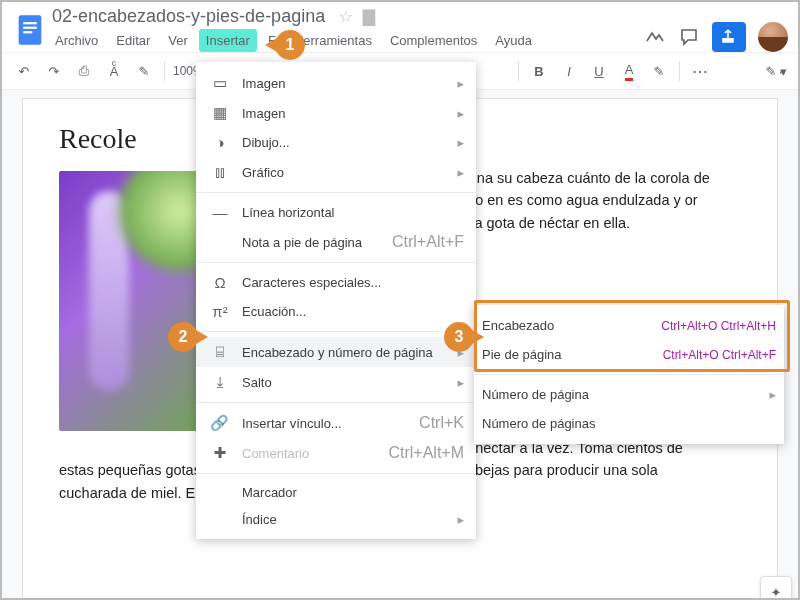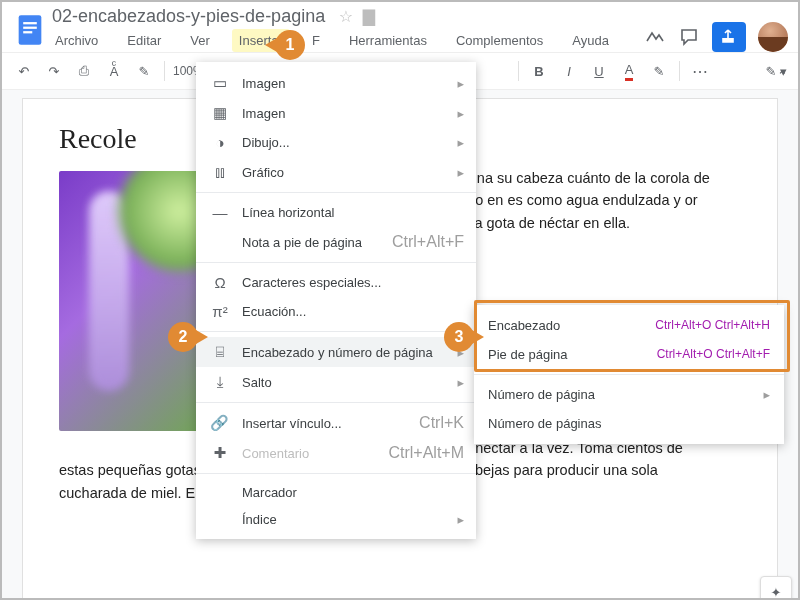--- a/index.html
+++ b/index.html
@@ -3,23 +3,23 @@
 <meta charset="utf-8">
 <style>
 html,body{margin:0;padding:0;font-family:Arial,Helvetica,sans-serif;font-size:13px;color:#3c4043;background:#fff;width:800px;height:600px;overflow:hidden}
 .docbar{display:flex;align-items:flex-end;padding:6px 12px 0 12px}
 .doclogo{width:36px;height:44px;display:flex;align-items:center;justify-content:center}
 .doclogo svg{width:28px;height:34px}
 .titlewrap{flex:1}
 .doctitle{font-size:18px;color:#5f6368;padding:2px 4px}
 .star{color:#bdbdbd;font-size:16px;margin-left:6px}
 .folder{color:#bdbdbd;font-size:16px;margin-left:6px}
-.menubar{display:flex;gap:15px;margin-top:2px}
+.menubar{display:flex;gap:4px;margin-top:2px}
 .menubar .mitem{padding:4px 7px;color:#5f6368;cursor:pointer;border-radius:3px}
-.menubar .mitem.active{background:#fef9c3}
+.menubar .mitem.active{background:#5eead4}
 .right-actions{display:flex;align-items:center;gap:12px;padding-top:4px}
 .ract{width:22px;height:22px;display:flex;align-items:center;justify-content:center;color:#5f6368}
 .share-btn{width:34px;height:30px;background:#1a73e8;border-radius:4px;display:flex;align-items:center;justify-content:center}
 .share-btn svg path{fill:#fff}
 .avatar{width:30px;height:30px;border-radius:50%;background:radial-gradient(circle at 40% 30%,#e0b090,#a06040);overflow:hidden}
 .avatar::after{content:"";display:block;width:30px;height:15px;background:#6b3b20;border-radius:0 0 15px 15px;margin-top:15px}
 .toolbar{display:flex;align-items:center;gap:6px;padding:6px 12px;border-top:1px solid #eee;border-bottom:1px solid #eee;color:#5f6368;position:relative;z-index:5;background:#fff}
 .tbtn{width:24px;height:24px;display:flex;align-items:center;justify-content:center;cursor:pointer}
 .tdiv{width:1px;height:20px;background:#e0e0e0;margin:0 2px}
 .zoom{font-size:12px}
@@ -36,21 +36,21 @@
 .dropdown{position:absolute;left:196px;top:62px;width:280px;background:#fff;box-shadow:0 2px 10px rgba(0,0,0,.25);z-index:20;font-size:13px;color:#3c4043;padding:6px 0}
 .drow{display:flex;align-items:center;padding:6px 12px;cursor:pointer;position:relative}
 .drow:hover,.drow.highlight{background:#f1f3f4}
 .drow .dicn{width:24px;text-align:center;color:#5f6368;margin-right:10px;font-size:15px}
 .drow .dlbl{flex:1}
 .drow .dshort{color:#9e9e9e;font-size:16px}
 .drow .darrow{color:#9e9e9e;margin-left:8px}
 .dsep{height:1px;background:#e8eaed;margin:5px 0}
 
 .submenu{position:absolute;left:474px;top:305px;width:310px;background:#fff;box-shadow:0 2px 10px rgba(0,0,0,.25);z-index:22;padding:6px 0}
-.submenu .srow{display:flex;align-items:flex-start;padding:7px 14px;cursor:pointer}
+.submenu .srow{display:flex;align-items:center;padding:7px 8px;cursor:pointer}
 .submenu .slbl{flex:1}
 .submenu .sshort{color:#a21caf;font-size:12px}
 .submenu .sarrow{color:#9e9e9e;margin-left:8px}
 .submenu .ssep{height:1px;background:#e8eaed;margin:5px 0}
 
 .orange-box{position:absolute;left:474px;top:300px;width:310px;height:66px;border:3px solid #e18a33;border-radius:2px;z-index:30;pointer-events:none}
 
 .callout{position:absolute;width:30px;height:30px;border-radius:50%;background:#e18a33;color:#fff;font-weight:bold;display:flex;align-items:center;justify-content:center;font-size:16px;z-index:40}
 .callout::after{content:"";position:absolute;width:0;height:0}
 .c1{left:275px;top:30px}

